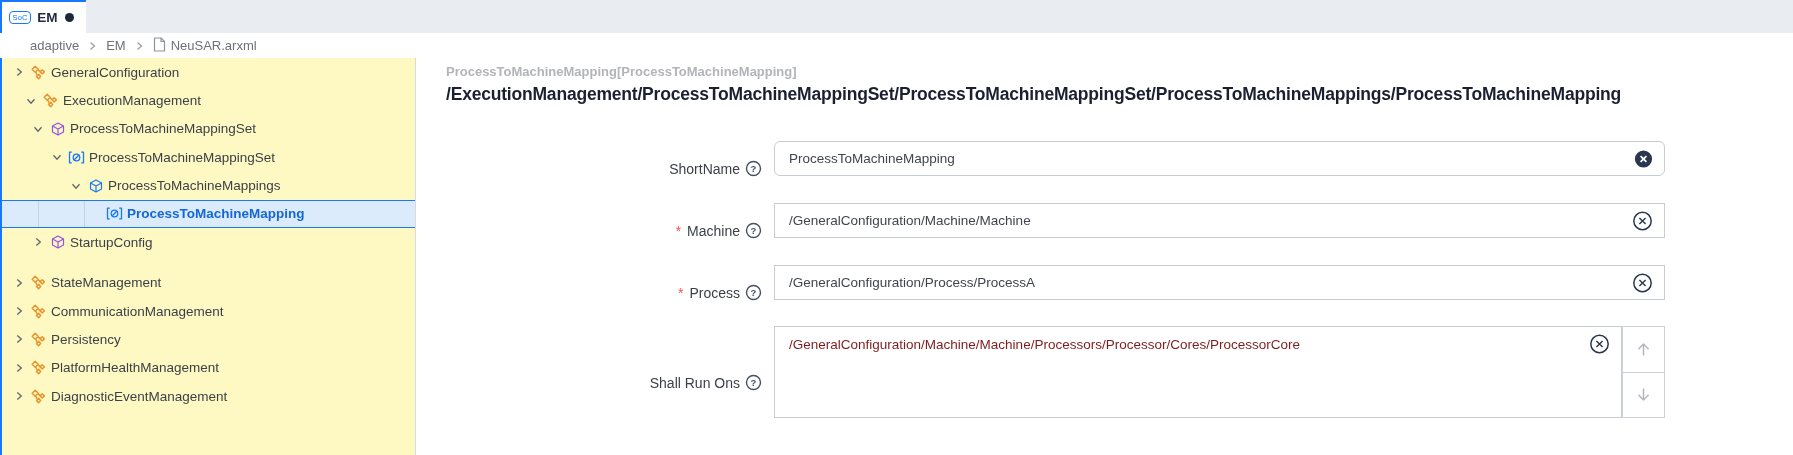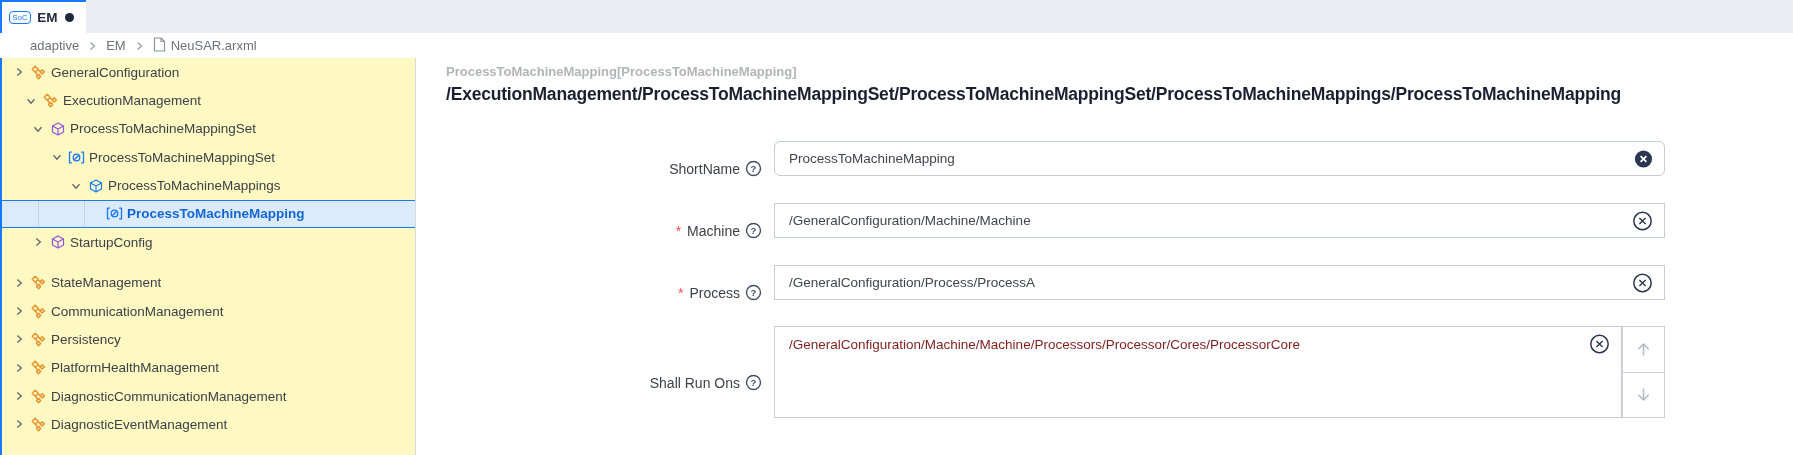--- a/index.html
+++ b/index.html
@@ -283,37 +283,20 @@
           </span>
           <span class="tree-icon">
             <svg width="15" height="15" viewBox="0 0 15 15" fill="none" stroke="#e8952f" stroke-width="1.5" stroke-linejoin="round">
               <path d="M4.2 1.2 L7.2 4.2 L4.2 7.2 L1.2 4.2 Z"></path>
               <path d="M11.2 4.8 L13.3 6.9 L11.2 9 L9.1 6.9 Z"></path>
               <path d="M7.6 9.4 L9.7 11.5 L7.6 13.6 L5.5 11.5 Z"></path>
               <path d="M6.7 4.9 L9.4 6.5"></path>
               <path d="M4.6 6.9 L6.1 9.9"></path>
             </svg>
           </span>
-          <span class="tree-label">DiagnosticCommunicationManagement</span>
-        </div>
-        <div class="tree-row" style="padding-left: 8px;">
-          <span class="tree-chevron">
-            <svg width="10" height="10" viewBox="0 0 10 10" fill="none" stroke="#60646b" stroke-width="1.3">
-              <path d="M3.3 1.5 L7.3 5 L3.3 8.5"></path>
-            </svg>
-          </span>
-          <span class="tree-icon">
-            <svg width="15" height="15" viewBox="0 0 15 15" fill="none" stroke="#e8952f" stroke-width="1.5" stroke-linejoin="round">
-              <path d="M4.2 1.2 L7.2 4.2 L4.2 7.2 L1.2 4.2 Z"></path>
-              <path d="M11.2 4.8 L13.3 6.9 L11.2 9 L9.1 6.9 Z"></path>
-              <path d="M7.6 9.4 L9.7 11.5 L7.6 13.6 L5.5 11.5 Z"></path>
-              <path d="M6.7 4.9 L9.4 6.5"></path>
-              <path d="M4.6 6.9 L6.1 9.9"></path>
-            </svg>
-          </span>
           <span class="tree-label">DiagnosticEventManagement</span>
         </div>
       </div>
   </div>
 
   <div class="main">
     <div class="subtitle">ProcessToMachineMapping[ProcessToMachineMapping]</div>
     <div class="title">/ExecutionManagement/ProcessToMachineMappingSet/ProcessToMachineMappingSet/ProcessToMachineMappings/ProcessToMachineMapping</div>
 
     <div class="label-cell" style="top:149px;">

